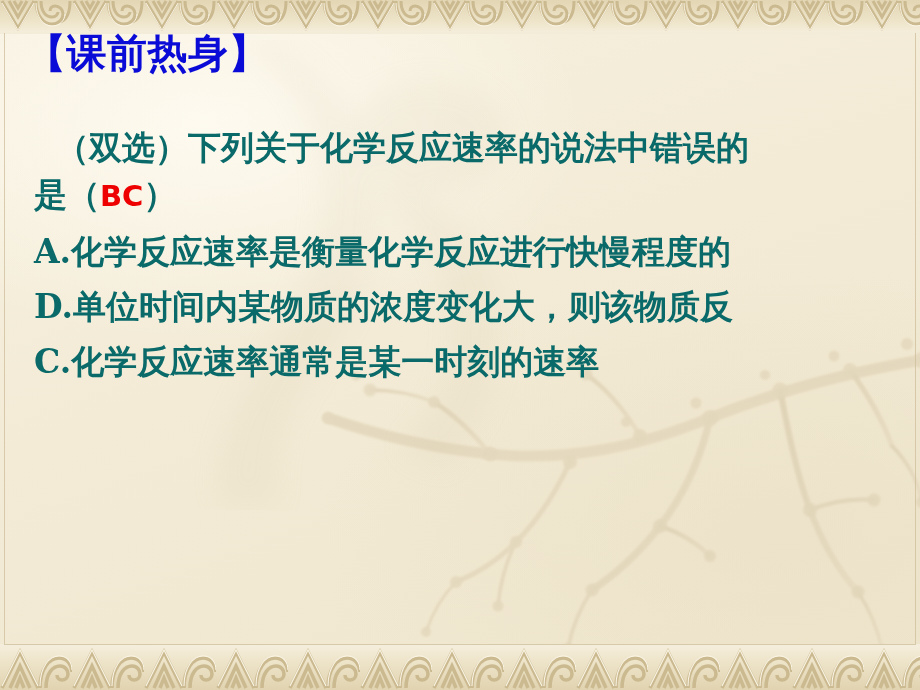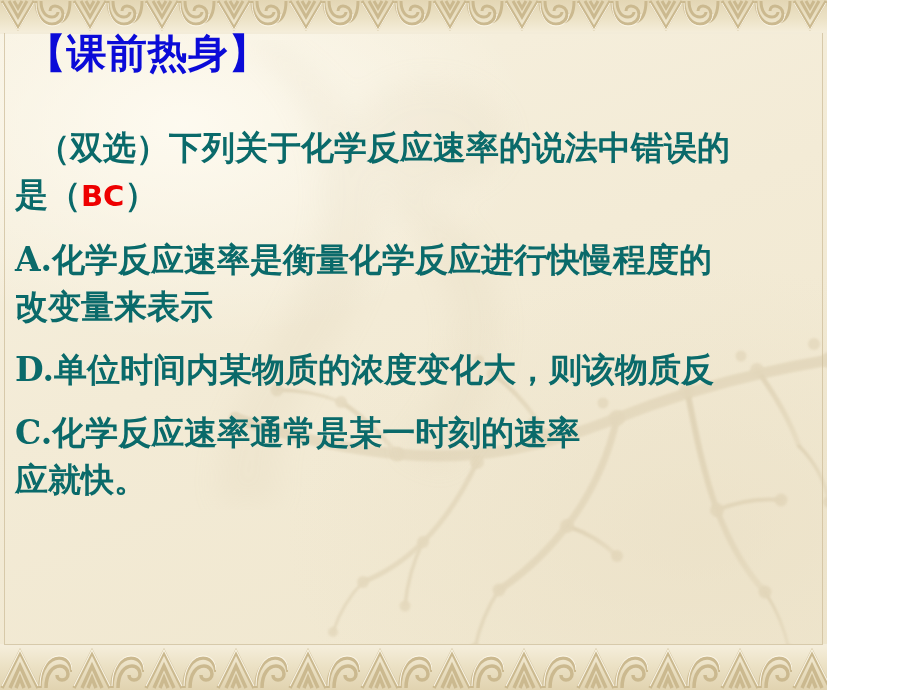--- a/index.html
+++ b/index.html
@@ -9,21 +9,21 @@
   body {
     width: 920px;
     height: 690px;
     overflow: hidden;
     font-family: "DejaVu Serif", serif;
   }
 
   
   .slide {
     position: relative;
-    width: 827px;
+    width: 920px;
     height: 690px;
     background: #fef9c3;
     overflow: hidden;
   }
 
   
   .paper-wash {
     position: absolute;
     inset: 0;
     background:
@@ -98,33 +98,33 @@
     font-size: 40px;
     font-weight: bold;
     line-height: 1.05;
     color: #0b0bd8;
     white-space: nowrap;
     letter-spacing: 0.5px;
   }
 
   .body-block {
     position: absolute;
-    left: 15px;
+    left: 34px;
     top: 124px;
     width: 876px;
     color: #0a6a6a;
     font-family: "DejaVu Serif", serif;
     font-size: 33px;
     font-weight: bold;
     line-height: 47px;
     letter-spacing: 0px;
   }
   .q-line { margin: 0; }
   .q-line.indent { text-indent: 22px; }
-  .q-line.opt { margin-top: 16px; }
+  .q-line.opt { margin-top: 8px; }
 
   .answer {
     color: #ee0000;
     font-family: "DejaVu Sans", sans-serif;
     font-weight: bold;
     font-size: 29px;
   }
 </style>
 </head>
 <body>
@@ -281,22 +281,20 @@
     <div class="slide-title">【课前热身】</div>
 
     <div class="body-block">
 
       <p class="q-line indent">（双选）下列关于化学反应速率的说法中错误的</p>
 
       <p class="q-line"><span>是（</span><span class="answer">BC</span><span>）</span></p>
 
       <p class="q-line opt">A.化学反应速率是衡量化学反应进行快慢程度的</p>
 
-      <p class="q-line">改变量来表示</p>
 
       <p class="q-line opt">D.单位时间内某物质的浓度变化大，则该物质反</p>
 
       <p class="q-line opt">C.化学反应速率通常是某一时刻的速率</p>
-      <p class="q-line">应就快。</p>
 
     </div>
   </div>
 </div>
 
 </body></html>

